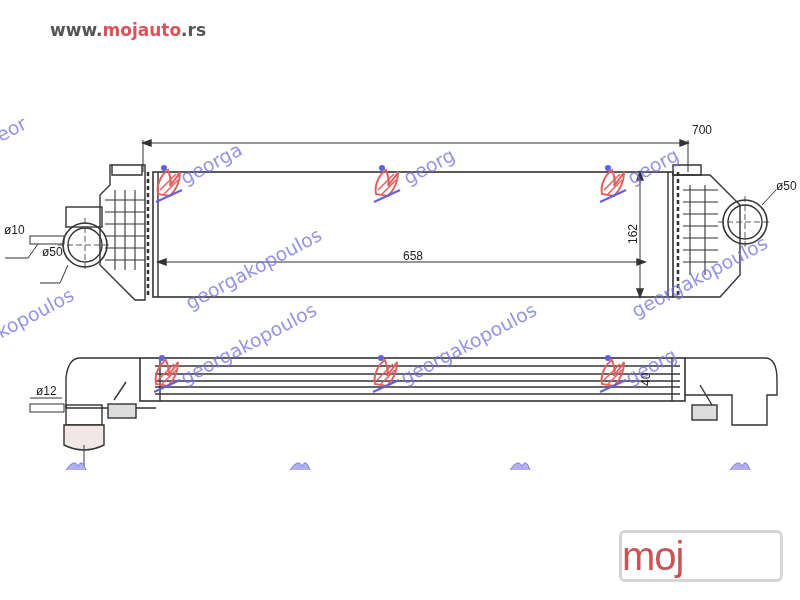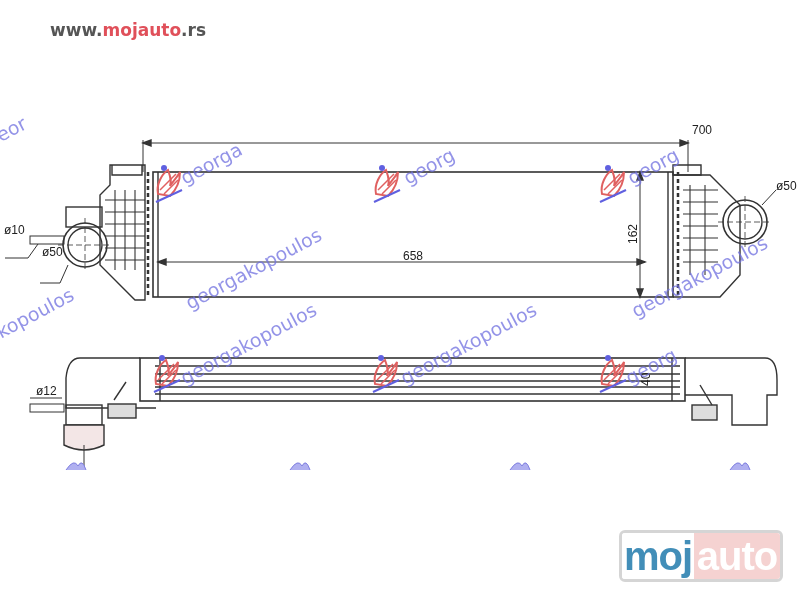--- a/index.html
+++ b/index.html
@@ -3,21 +3,21 @@
 <meta charset="utf-8">
 <style>
   html,body{margin:0;padding:0;background:#fff;}
   body{width:800px;height:600px;position:relative;overflow:hidden;font-family:"Liberation Sans",sans-serif;}
   .site-url{position:absolute;left:22px;top:20px;font-size:17px;font-weight:bold;color:#555;font-family:"DejaVu Sans",sans-serif;letter-spacing:0;margin-left:28px;}
   .site-url .brand{color:#e0505a;}
   svg.drawing{position:absolute;left:0;top:0;}
   .wm{font-family:"DejaVu Sans",sans-serif;font-size:19px;fill:#7070e0;opacity:.75;}
   .dim{font-family:"Liberation Sans",sans-serif;font-size:12px;fill:#222;}
   .logo-box{position:absolute;left:619px;top:530px;width:158px;height:46px;border:3px solid #c8c8c8;border-radius:6px;display:flex;overflow:hidden;opacity:.75;}
-  .logo-box .moj{flex:0 0 72px;background:#fff;color:#0369a1;font-size:40px;font-weight:bold;line-height:46px;text-align:center;font-family:"Liberation Sans",sans-serif;letter-spacing:-1px;}
+  .logo-box .moj{flex:0 0 72px;background:#fff;color:#b91c1c;font-size:40px;font-weight:normal;line-height:46px;font-family:"Liberation Sans",sans-serif;letter-spacing:-1px;}
   .logo-box .auto{flex:1;background:#f2c4c2;color:#fff;font-size:40px;font-weight:bold;line-height:46px;text-align:center;font-family:"Liberation Sans",sans-serif;letter-spacing:-1px;}
 </style>
 </head>
 <body>
 
 <div class="site-url"><span>www.</span><span class="brand">mojauto</span><span>.rs</span></div>
 
 <svg class="drawing" width="800" height="600" viewBox="0 0 800 600">
   <defs>
     <g id="wmlogo">
@@ -144,14 +144,13 @@
     <text class="wm" transform="translate(630,385) rotate(-28)">georg</text>
     <path d="M66,470 q8,-12 12,-4 q4,-8 8,4" stroke="#8080e0" fill="#b0b0f0" stroke-width="1"></path>
     <path d="M290,470 q8,-12 12,-4 q4,-8 8,4" stroke="#8080e0" fill="#b0b0f0" stroke-width="1"></path>
     <path d="M510,470 q8,-12 12,-4 q4,-8 8,4" stroke="#8080e0" fill="#b0b0f0" stroke-width="1"></path>
     <path d="M730,470 q8,-12 12,-4 q4,-8 8,4" stroke="#8080e0" fill="#b0b0f0" stroke-width="1"></path>
   </g>
 </svg>
 
 <div class="logo-box">
   <div class="moj">moj</div>
-  <div class="auto">auto</div>
 </div>
 
 </body></html>

